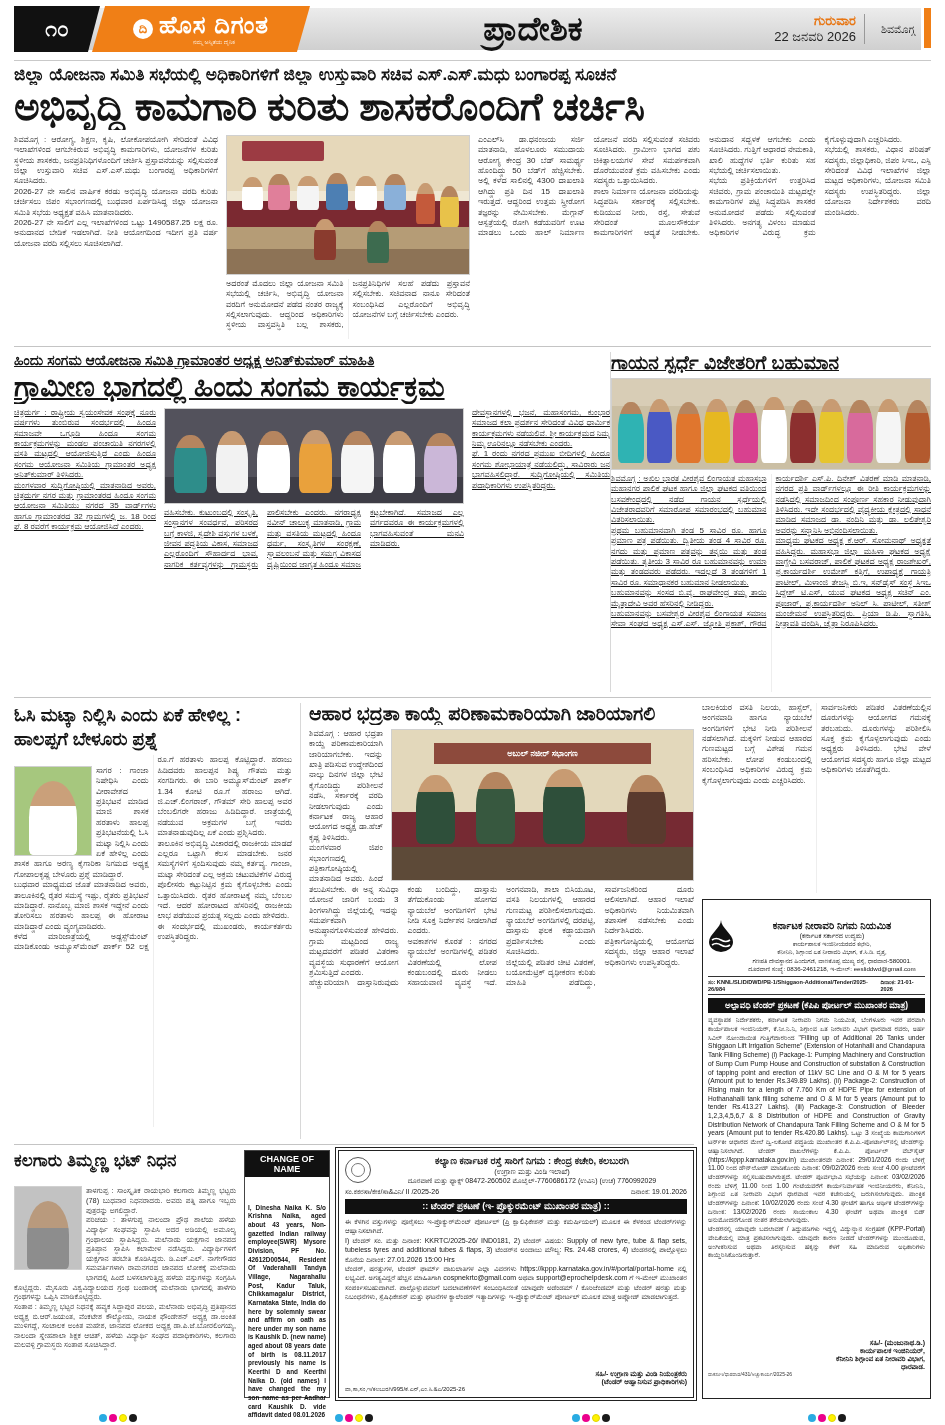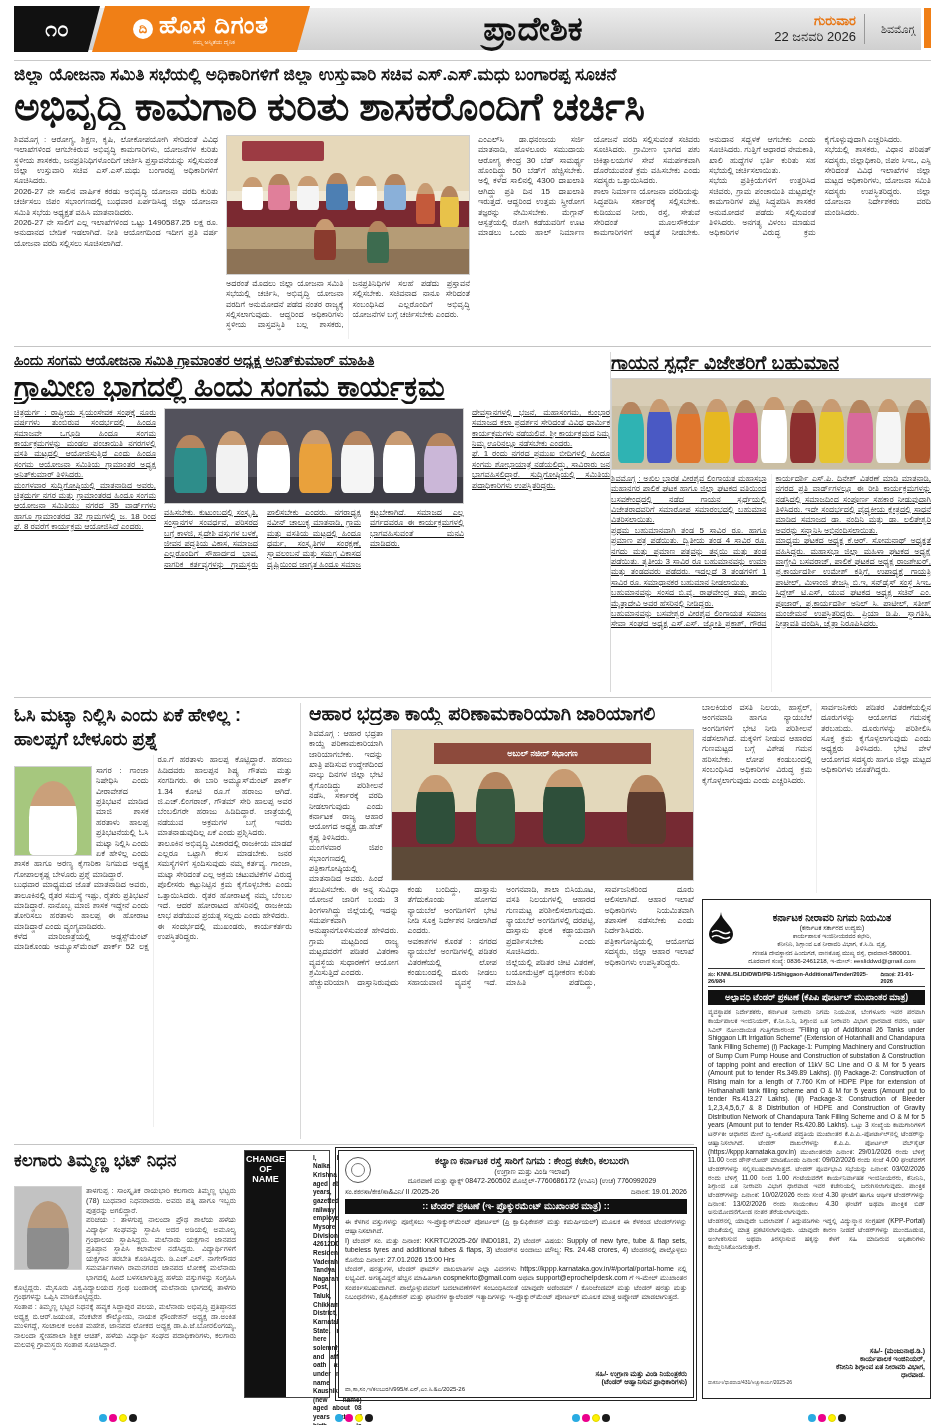--- a/index.html
+++ b/index.html
@@ -59,39 +59,39 @@
   .ph-prize { background:linear-gradient(180deg,#d8cdb6 0 30%,#cbbfa4 30% 100%); }
   .ph-press { background:linear-gradient(180deg,#e3d8bb 0 55%,#762a33 55% 78%,#5d4a38 78% 100%); }
   .press-banner { position:absolute; left:14%; top:9%; width:72%; height:14%; background:#8d4a3c; color:#fff;
                   font-size:8px; font-weight:bold; display:flex; align-items:center; justify-content:center; overflow:hidden; }
   .ph-portrait-green { background:linear-gradient(180deg,#a6c77e 0 100%); }
   .ph-portrait-gray { background:linear-gradient(180deg,#c2c2c2 0 100%); }
   .bust { position:absolute; left:18%; top:16%; width:64%; height:84%;
           border-radius:50% 50% 8% 8%; }
 
   
-  .ad-con { border:1px solid #444; background:#fff; display:flex; flex-direction:row;gap:24px; }
+  .ad-con { border:1px solid #444; background:#fff; display:flex; flex-direction:column;gap:24px; }
   .ad-con-head { background:#111; color:#fff; font-weight:bold; font-size:9px; text-align:center; padding:3px 1px; }
   .ad-con-body { font-size:6.4px; line-height:1.35; text-align:justify; padding:3px; color:#111; font-weight:600; }
 
   .ad-kkrtc { border:1.5px solid #222; outline:1px solid #222; outline-offset:2px; background:#fff; padding:4px 6px; display:flex; flex-direction:column; }
   .kk-head { display:flex; gap:6px; align-items:center; }
   .kk-emblem { width:26px; height:26px; border:1.5px solid #555; border-radius:50%; flex:0 0 auto;
                display:flex; align-items:center; justify-content:center; }
   .kk-emblem::after { content:""; width:12px; height:12px; border:1px solid #777; border-radius:50%; }
   .kk-org { font-size:9.5px; font-weight:bold; text-align:center; }
   .kk-dept { font-size:7.5px; text-align:center; }
   .kk-phone { font-size:7px; text-align:center; }
   .kk-refrow { display:flex; justify-content:space-between; font-size:7px; margin-top:3px; }
   .kk-band { background:#111; color:#fff; font-size:9px; font-weight:bold; text-align:center; padding:2px 0; margin:3px 0; }
   .kk-body { font-size:7px; line-height:1.35; text-align:justify; white-space:pre-line; flex:1; overflow:hidden; }
   .kk-sign { text-align:right; font-size:7px; font-weight:bold; white-space:pre-line; }
   .kk-foot { font-size:6px; }
 
-  .ad-knnl { border:1.2px solid #222; background:#fff; padding:12px 5px; display:flex; flex-direction:column; }
+  .ad-knnl { border:1.2px solid #222; background:#fff; padding:20px 5px; display:flex; flex-direction:column; }
   .kn-top { display:flex; gap:5px; align-items:flex-start; }
   .kn-logo { flex:0 0 auto; }
   .kn-htxt { flex:1; text-align:center; }
   .kn-org { font-size:10px; font-weight:bold; }
   .kn-sub { font-size:6.5px; }
   .kn-office { font-size:6.2px; line-height:1.35; white-space:pre-line; }
   .kn-refrow { display:flex; justify-content:space-between; font-size:5.6px; font-weight:bold;
                border-top:1px solid #333; border-bottom:1px solid #333; padding:2px 0; margin-top:3px; }
   .kn-band { background:#111; color:#fff; font-size:8.5px; font-weight:bold; text-align:center; padding:2px 0; margin:3px 0; }
   .kn-body { font-size:6.6px; line-height:1.32; text-align:justify; white-space:pre-line; flex:1; overflow:hidden; }

